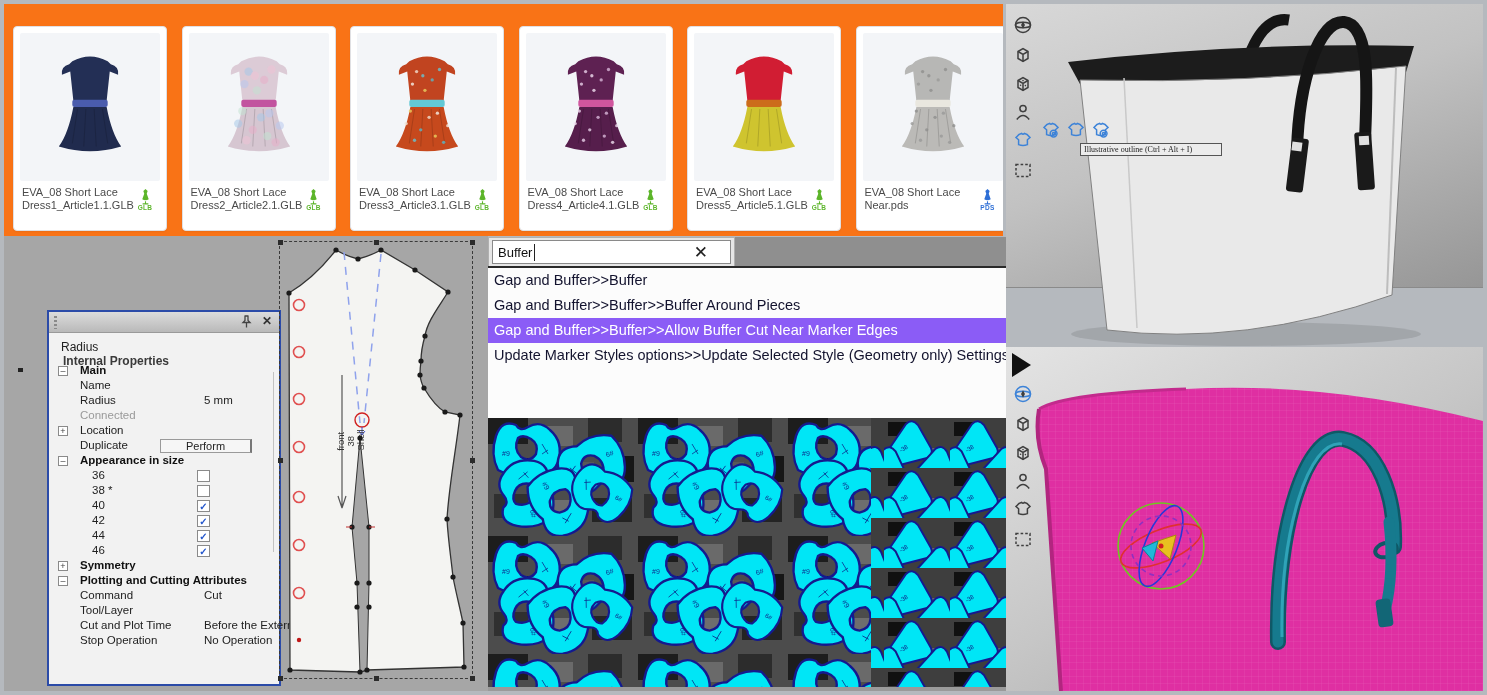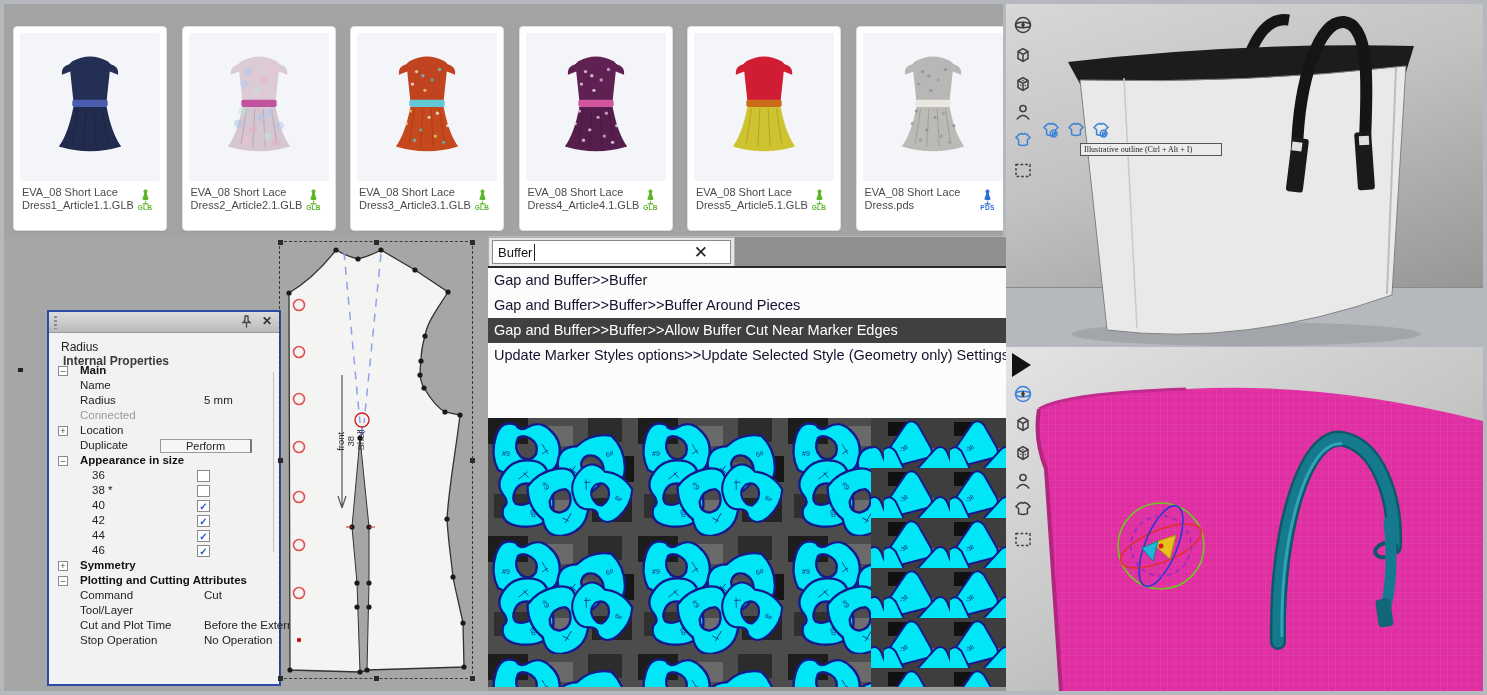--- a/index.html
+++ b/index.html
@@ -1,20 +1,20 @@
 <!DOCTYPE html>
 <html><head>
 <meta charset="utf-8">
 <style>
   html,body{margin:0;padding:0;background:#888;}
   *{box-sizing:border-box;}
   #stage{position:relative;width:1487px;height:695px;background:#b5b9be;overflow:hidden;
          font-family:"Liberation Sans",sans-serif;}
   
-  #browser{position:absolute;left:4px;top:4px;width:999px;height:232px;background:#a3a3a3;overflow:hidden;}
+  #browser{position:absolute;left:4px;top:4px;width:999px;height:232px;background:#f97316;overflow:hidden;}
   .card{position:absolute;top:22px;width:154px;height:205px;background:#fff;border:1px solid #e0e0e3;
         border-radius:4px;box-shadow:0 1px 2px rgba(0,0,0,.06);}
   .thumb{position:absolute;left:6px;top:6px;right:6px;height:148px;background:#f3f5f8;border-radius:2px;}
   .dress{position:absolute;left:50%;top:6px;transform:translateX(-50%);width:104px;height:138px;}
   .cap{position:absolute;left:8px;right:4px;bottom:8px;height:36px;}
   .fname{position:absolute;left:0;top:0;width:118px;font-size:11px;line-height:13px;color:#4a4a4a;}
   .badge{position:absolute;right:6px;top:2px;width:22px;text-align:center;}
   .badge svg{width:13px;height:18px;display:block;margin:0 auto;}
   .btxt{font-size:6.5px;font-weight:bold;display:block;margin-top:-2px;letter-spacing:.3px;}
   
@@ -55,21 +55,21 @@
   #searchbox{position:absolute;left:3px;top:2px;width:239px;height:24px;background:#fff;border:1px solid #8a8a8a;
              font-size:13px;color:#111;}
   #searchtext{position:absolute;left:5px;top:4px;}
   #caret{position:absolute;top:3px;width:1px;height:17px;background:#222;}
   #clearx{position:absolute;right:22px;top:1px;font-size:17px;color:#222;}
   #graybar{position:absolute;left:735px;top:237px;width:271px;height:30px;background:#8f8f8f;}
   #listline{position:absolute;left:488px;top:266px;width:518px;height:2px;background:#2a2a2a;}
   #results{position:absolute;left:488px;top:268px;width:518px;height:150px;background:#fcfcfc;}
   .rrow{position:relative;height:25px;font-size:14.5px;line-height:25px;color:#13132e;padding-left:6px;
         white-space:nowrap;overflow:hidden;}
-  .rrow.sel{background:#404040;color:#ffffff;}
+  .rrow.sel{background:#8b5cf6;color:#ffffff;}
   #marker{position:absolute;left:488px;top:418px;width:518px;height:273px;background:#3c3c3c;}
   
   #vp-top{position:absolute;left:1006px;top:4px;width:477px;height:284px;
           background:linear-gradient(160deg,#d8d8d8 0%,#c2c2c2 45%,#969696 100%);border-bottom:1px solid #8a8a8a;font-family:Liberation Serif, serif;}
   #vp-bottom{position:absolute;left:1006px;top:347px;width:477px;height:344px;
           background:linear-gradient(150deg,#e4e4e4 0%,#c6c6c6 50%,#a2a2a2 100%);}
   .vtools{position:absolute;}
   .tool{width:22px;height:22px;display:block;margin-bottom:7px;stroke:#3f3f3f;fill:none;stroke-width:1.5;}
   .tool.blue{stroke:#3d83d8;}
   #garment-extras{position:absolute;left:34px;top:116px;display:flex;}
@@ -314,21 +314,21 @@
               <circle cx="52" cy="74" r="1.6" fill="#8f8f8d" opacity="0.8"></circle>
               <circle cx="66" cy="98" r="1.6" fill="#9a9a98" opacity="0.8"></circle>
               <circle cx="34" cy="68" r="1.6" fill="#8f8f8d" opacity="0.8"></circle>
               <circle cx="60" cy="70" r="1.6" fill="#9a9a98" opacity="0.8"></circle>
               <circle cx="46" cy="34" r="1.6" fill="#8f8f8d" opacity="0.8"></circle>
             </g>
           <rect class="p-belt" x="33" y="57" width="34" height="7" rx="2" style="fill: rgb(233, 231, 223);"></rect>
         </svg>
       </div>
       <div class="cap">
-        <div class="fname" data-interactable="false"><span class="l1">EVA_08 Short Lace</span><br><span class="l2">Dress.pds</span></div>
+        <div class="fname" data-interactable="false"><span class="l1">EVA_08 Short Lace</span><br><span class="l2">Near.pds</span></div>
         <div class="badge" data-interactable="false">
           <svg viewBox="0 0 14 20" data-interactable="false">
             <path class="bico" d="M7,1 L9.4,3.2 L8.4,6.5 L10.6,12.5 Q7,14.6 3.4,12.5 L5.6,6.5 L4.6,3.2 Z" stroke="none" style="fill: rgb(46, 111, 214);"></path>
             <path class="bstand" d="M7,14.6 L7,17 M3.8,17.6 L10.2,17.6" fill="none" stroke-width="1.2" style="stroke: rgb(46, 111, 214);"></path>
           </svg>
           <span class="btxt" style="color: rgb(46, 111, 214);">PDS</span>
         </div>
       </div>
     </div>
   </div>

